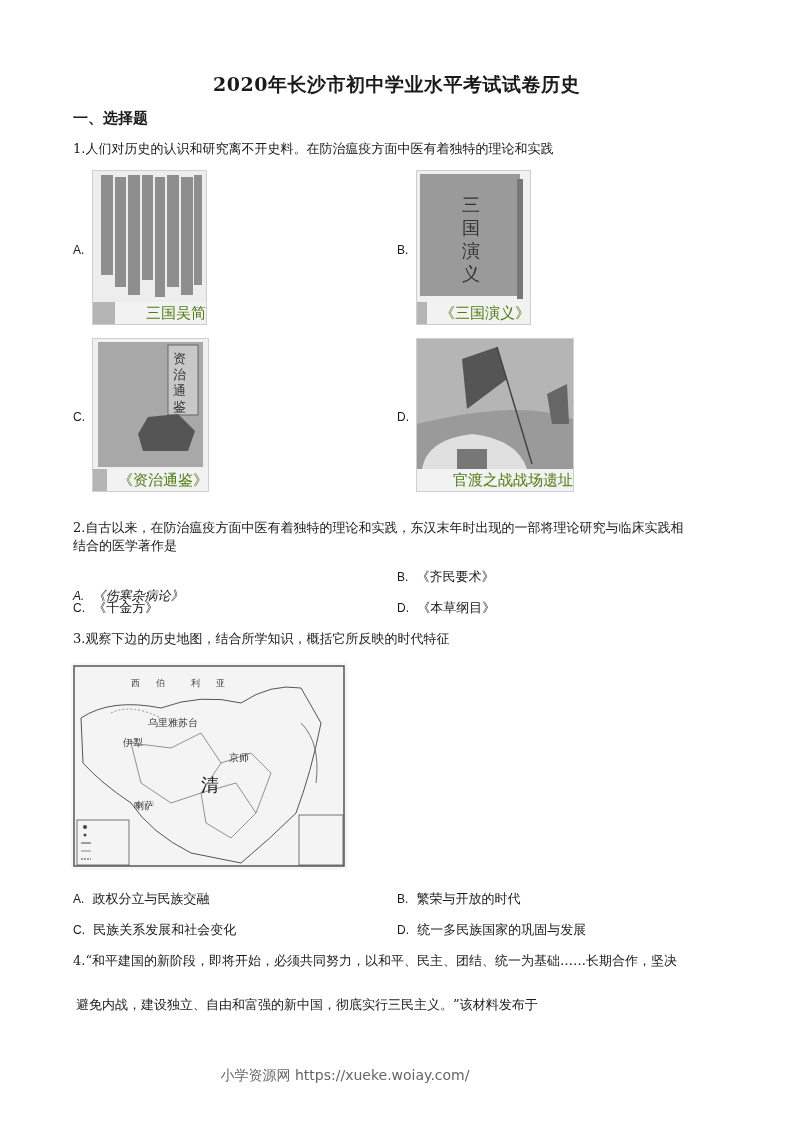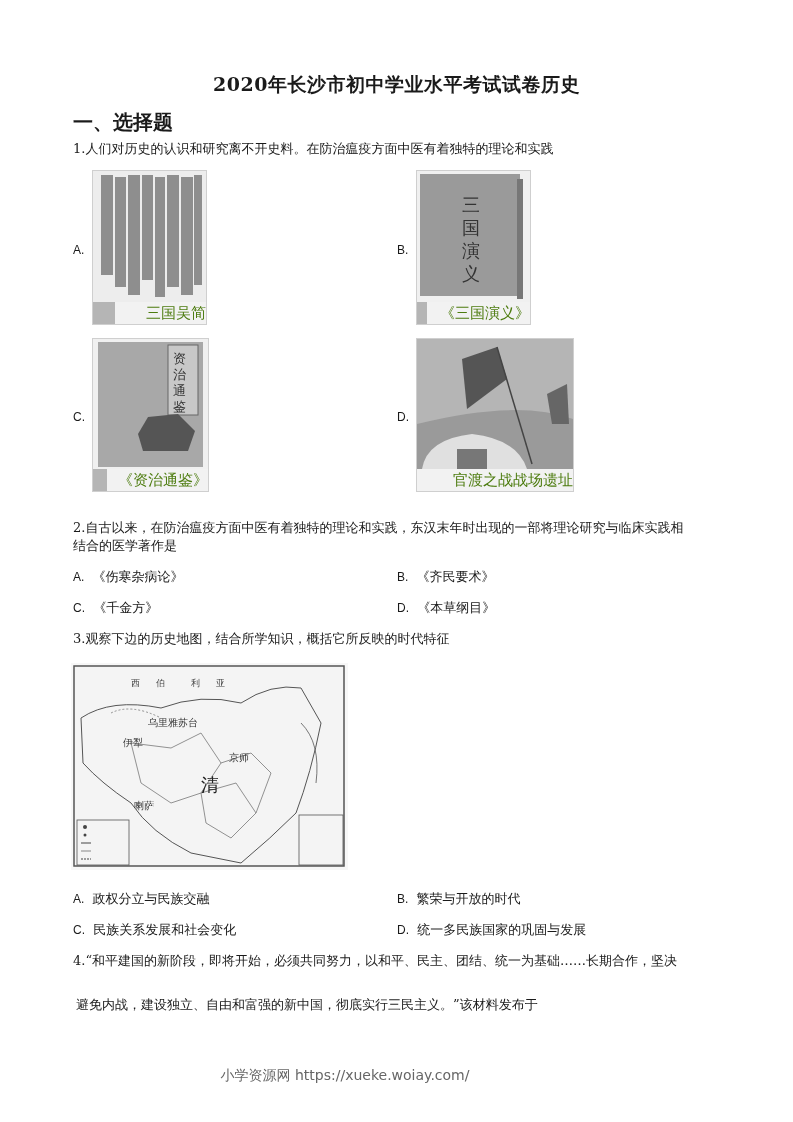--- a/index.html
+++ b/index.html
@@ -1,20 +1,20 @@
 <!DOCTYPE html>
 <html><head>
 <meta charset="utf-8">
 <style>
   html, body { margin:0; padding:0; background:#ffffff; }
   body { width:793px; height:1122px; position:relative; overflow:hidden;
          font-family:"DejaVu Serif","Liberation Serif",serif; color:#1a1a1a; }
   .abs { position:absolute; }
   .title { top:72px; left:0; width:793px; text-align:center; font-size:19px; font-weight:bold; letter-spacing:0.5px; }
-  .section { top:109px; left:73px; font-size:20px; font-weight:bold; }
+  .section { top:109px; left:73px; font-size:15px; font-weight:bold; }
   .q { font-size:13px; line-height:16px; white-space:nowrap; }
   .opt-label { font-size:12px; font-family:"Liberation Sans",sans-serif; }
   .imgbox { background:#d8d8d8; border:1px solid #cfcfcf; overflow:hidden; }
   .caption { position:absolute; bottom:0; left:0; right:0; height:22px; background:#f2f2f2;
              font-size:15px; color:#4d7c0f; text-align:right; line-height:22px; font-family:"DejaVu Sans",sans-serif; }
   .caption .tab { position:absolute; left:0; bottom:0; width:22px; height:22px; background:#b5b5b5; }
   .footer { top:1067px; left:0; width:690px; text-align:center; font-size:14px; color:#666;
             font-family:"DejaVu Sans",sans-serif; }
 </style>
 </head>
@@ -86,21 +86,21 @@
     <rect x="40" y="110" width="30" height="20" fill="#777"></rect>
   </svg>
   <div class="caption"><span>官渡之战战场遗址</span></div>
 </div>
 
 <div class="abs q" style="top:520px;left:73px;">
   <span>2.</span><span>自古以来，在防治瘟疫方面中医有着独特的理论和实践，东汉末年时出现的一部将理论研究与临床实践相</span>
 </div>
 <div class="abs q" style="top:538px;left:73px;">结合的医学著作是</div>
 
-<div class="abs q" style="top:569px;left:73px;">
+<div class="abs q" style="top:588px;left:73px;font-style:italic;">
   <span class="opt-label">A.</span>&nbsp;&nbsp;<span>《伤寒杂病论》</span>
 </div>
 <div class="abs q" style="top:569px;left:397px;">
   <span class="opt-label">B.</span>&nbsp;&nbsp;<span>《齐民要术》</span>
 </div>
 <div class="abs q" style="top:600px;left:73px;">
   <span class="opt-label">C.</span>&nbsp;&nbsp;<span>《千金方》</span>
 </div>
 <div class="abs q" style="top:600px;left:397px;">
   <span class="opt-label">D.</span>&nbsp;&nbsp;<span>《本草纲目》</span>

